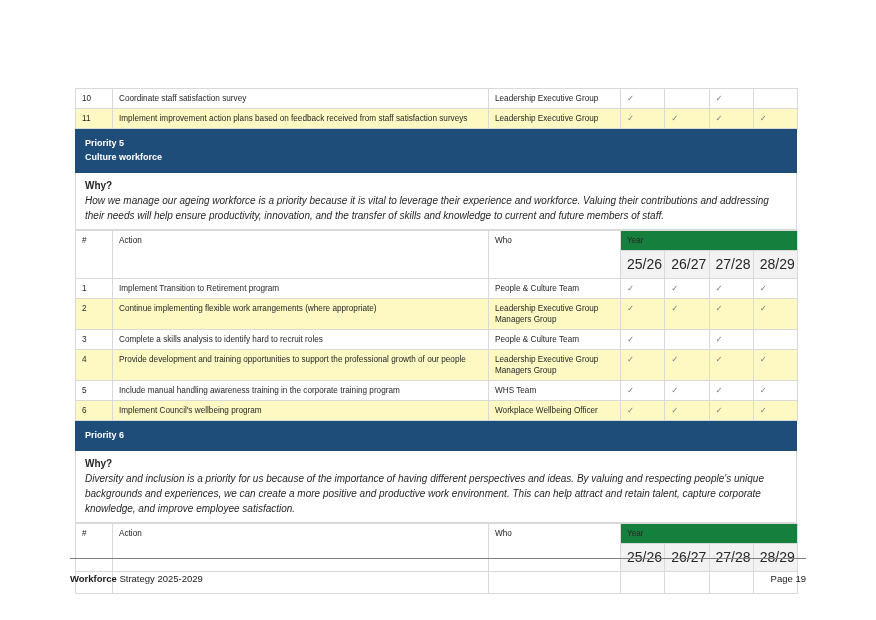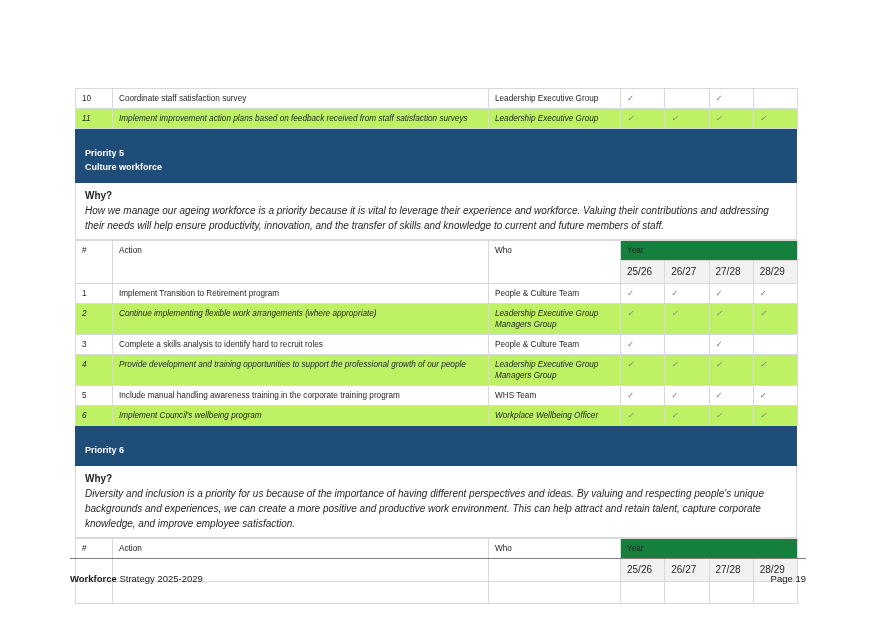--- a/index.html
+++ b/index.html
@@ -38,38 +38,38 @@
     line-height: 1.35;
   }
   col.c-num   { width: 37px;  }
   col.c-act   { width: 376px; }
   col.c-who   { width: 132px; }
   col.c-yr    { width: 44.25px; }
 
   td.num, th.num { text-align: center; }
   td.yr, th.yr { text-align: center; vertical-align: middle; }
 
-  tr.alt td { background: #bef264; font-style: italic; }
+  tr.alt td { background: #fef9c3; }
   tr.plain td { background: #ffffff; }
 
   .chk {
     display: inline-block;
     color: #808080;
     font-size: 8.5px;
     line-height: 1;
   }
 
   
   .banner {
     background: #1f4d7a;
     color: #ffffff;
     font-size: 9px;
     font-weight: bold;
     line-height: 1.55;
-    padding: 17px 9px 8px 9px;
+    padding: 7px 9px 8px 9px;
     border: 1px solid #1f4d7a;
     border-bottom: none;
   }
   .banner-line { display: block; }
 
   
   .why {
     background: #ffffff;
     border: 1px solid #d9d9d9;
     border-top: none;
@@ -91,21 +91,21 @@
     text-align: center;
     vertical-align: middle;
     background: #15803d;
     font-weight: bold;
   }
   th.year-sub {
     text-align: center;
     vertical-align: middle;
     background: #f2f2f2;
     font-weight: bold;
-    font-size: 10px;
+    font-size: 14px;
   }
   td.empty-cell { background: #ffffff; height: 22px; }
 
   
   .footer-rule {
     position: absolute;
     left: 70px; top: 558px;
     width: 736px;
     border-top: 1px solid #808080;
   }

